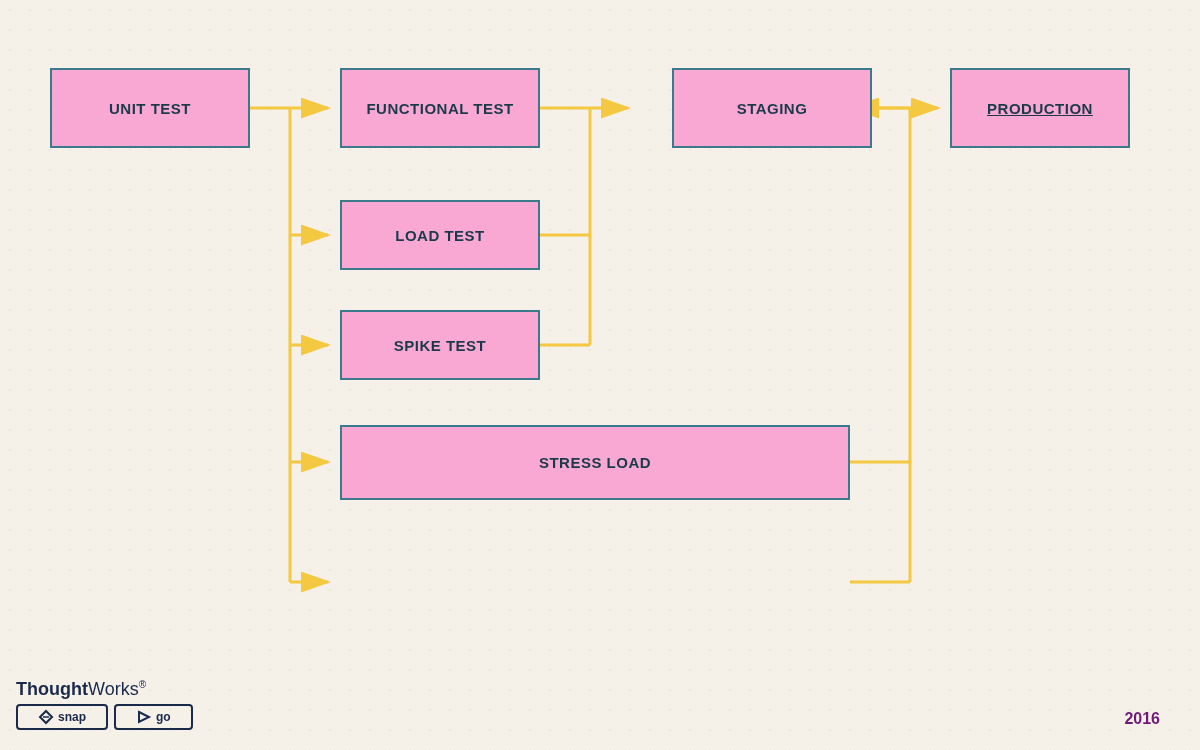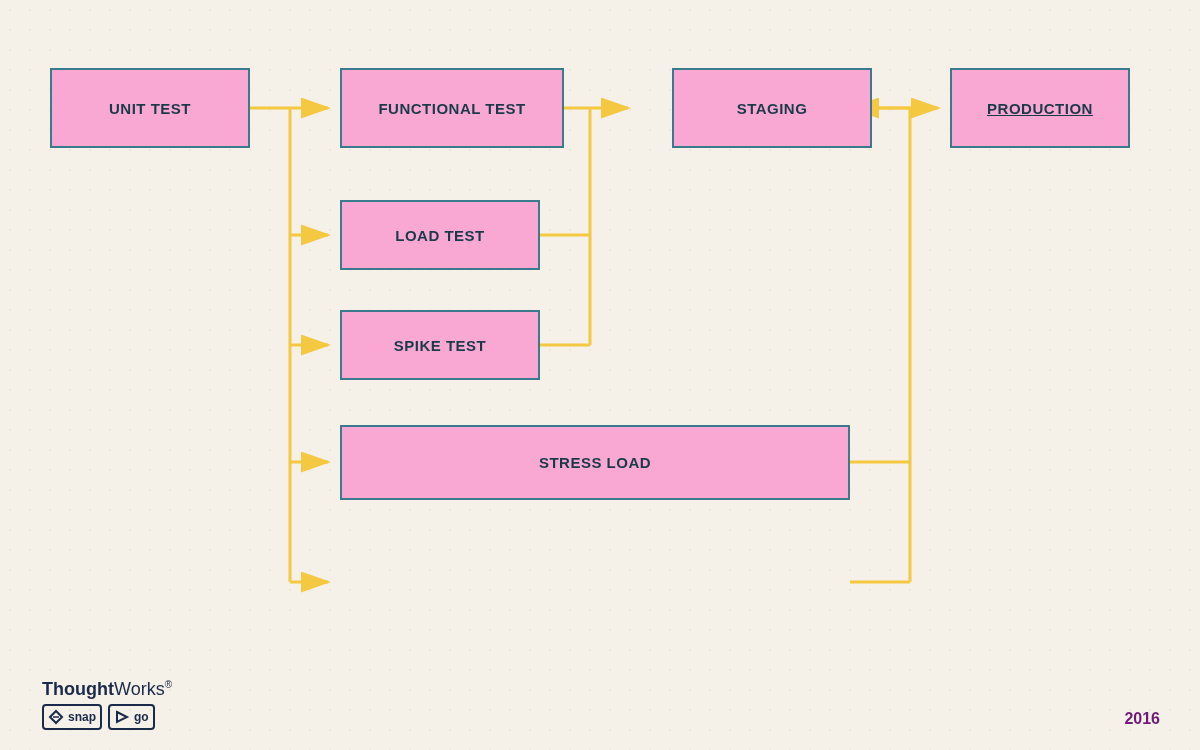--- a/index.html
+++ b/index.html
@@ -47,21 +47,21 @@
 
     #box-unit {
       left: 50px;
       top: 68px;
       width: 200px;
       height: 80px;
     }
     #box-functional {
       left: 340px;
       top: 68px;
-      width: 224px;
+      width: 200px;
       height: 80px;
     }
     #box-load {
       left: 340px;
       top: 200px;
       width: 200px;
       height: 70px;
     }
     #box-spike {
       left: 340px;
@@ -101,21 +101,21 @@
       top: 0; left: 0;
       width: 1200px;
       height: 680px;
       pointer-events: none;
     }
 
     
     .footer {
       position: absolute;
       bottom: 20px;
-      left: 42px;
+      left: 16px;
       display: flex;
       align-items: center;
       gap: 8px;
     }
     .footer-logo {
       display: flex;
       flex-direction: column;
       gap: 4px;
     }
     .thoughtworks-text {
@@ -127,21 +127,21 @@
       font-weight: 900;
     }
     .badges {
       display: flex;
       gap: 6px;
     }
     .badge {
       display: flex;
       align-items: center;
       gap: 4px;
-      padding: 3px 4px;
+      padding: 3px 20px;
       border: 2px solid #1a2a4a;
       border-radius: 4px;
       font-size: 12px;
       font-weight: 700;
       color: #1a2a4a;
     }
     .badge-icon {
       width: 16px;
       height: 16px;
     }

